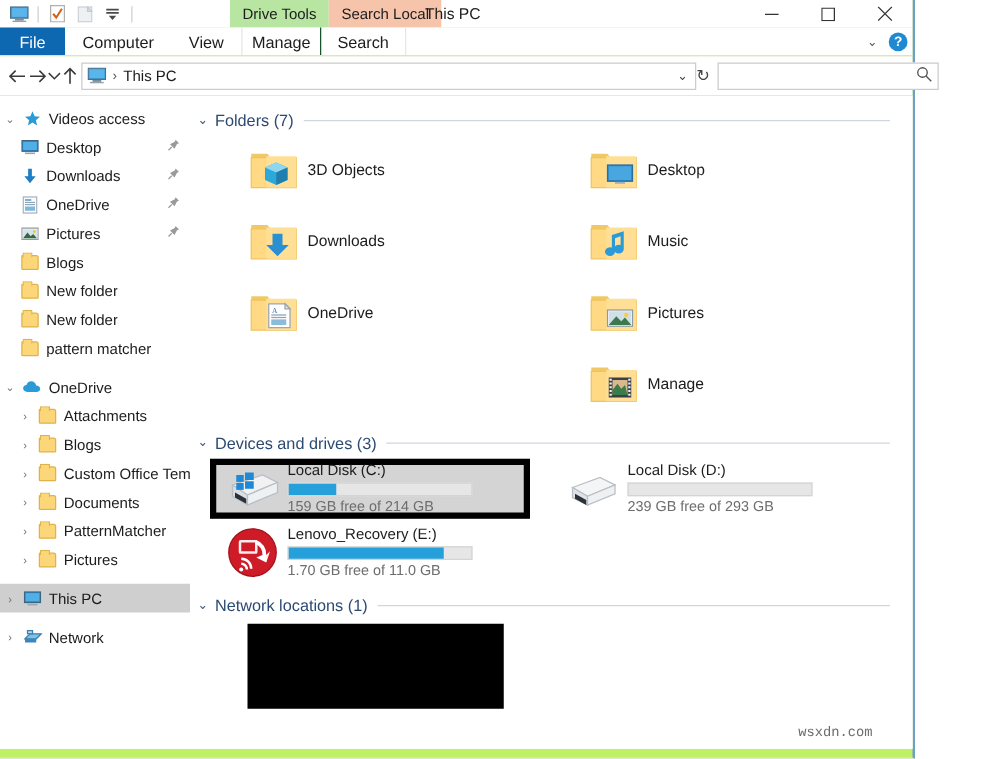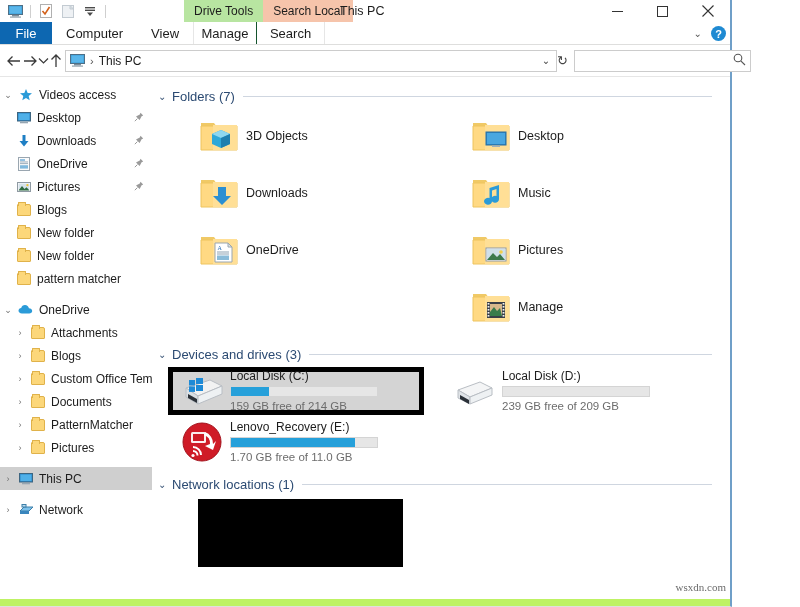--- a/index.html
+++ b/index.html
@@ -262,23 +262,23 @@
   
   .sel-box {
     position: absolute;
     border: 5px solid #000000;
     background: #d4d4d4;
     pointer-events: none;
   }
   .redaction { position: absolute; background: #000000; }
 
   .watermark {
-    position: absolute; right: 4px; bottom: 6px;
+    position: absolute; right: 32px; bottom: 6px;
     font-size: 11px; color: #6b6b6b;
-    font-family: Liberation Serif, serif;
+    font-family: Liberation Mono, monospace;
   }
 </style>
 </head>
 <body>
 
 <div class="window">
 
   <div class="titlebar">
     <div class="qat">
       <div class="qat-icon">
@@ -750,21 +750,21 @@
               <path d="M6 16 L18 23 V30 L6 24 Z" fill="#dfe3e7" stroke="#b9bec4"></path>
               <path d="M18 23 L40 14 V21 L18 30 Z" fill="#eef1f3" stroke="#b9bec4"></path>
               <path d="M8 21 L17 26 V30 L8 25 Z" fill="#2b3138"></path>
             </svg>
           </span>
           <div class="drive-info">
             <div class="drive-name">Local Disk (D:)</div>
             <div class="bar">
               <div class="bar-fill" style="width:0%"></div>
             </div>
-            <div class="drive-free">239 GB free of 209 GB</div>
+            <div class="drive-free">239 GB free of 293 GB</div>
           </div>
         </div>
 
         <div class="drive">
           <span class="drive-ico">
             <svg width="44" height="40" viewBox="0 0 44 40">
               <circle cx="22" cy="20" r="19" fill="#cf1b27"></circle>
               <circle cx="22" cy="20" r="19" fill="none" stroke="#a3121c"></circle>
               <rect x="11" y="10" width="15" height="11" rx="1.5" fill="#ffffff" opacity="0.92"></rect>
               <rect x="13" y="12" width="11" height="7" fill="#cf1b27"></rect>

